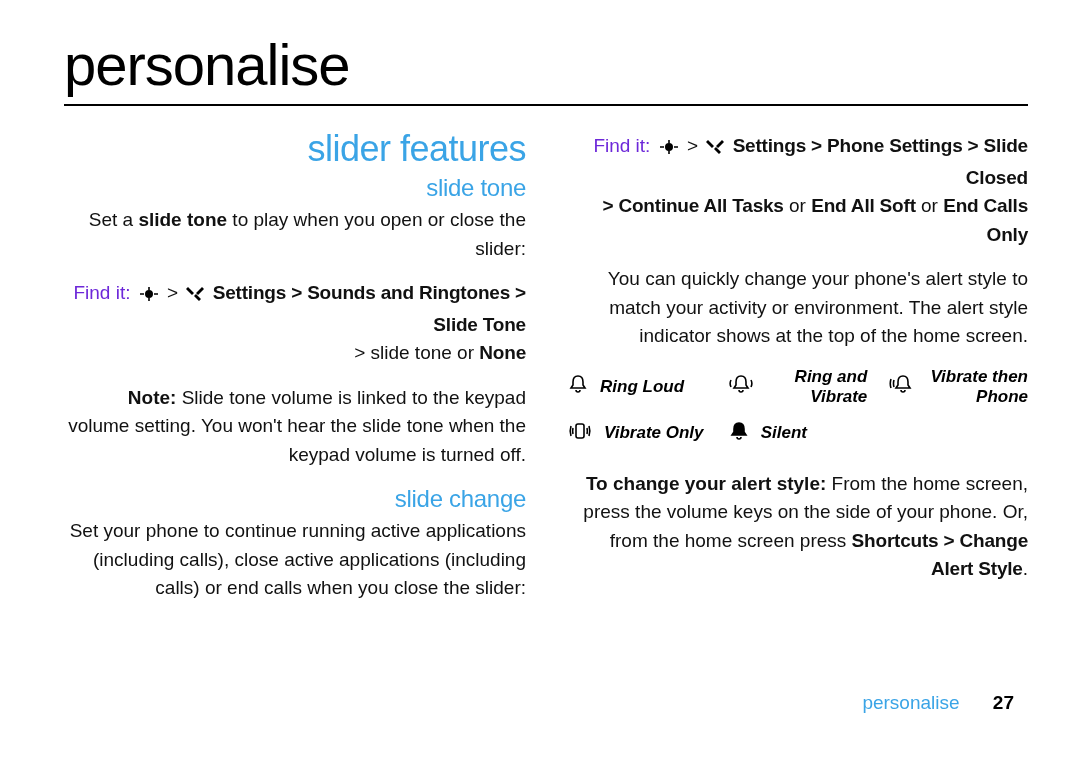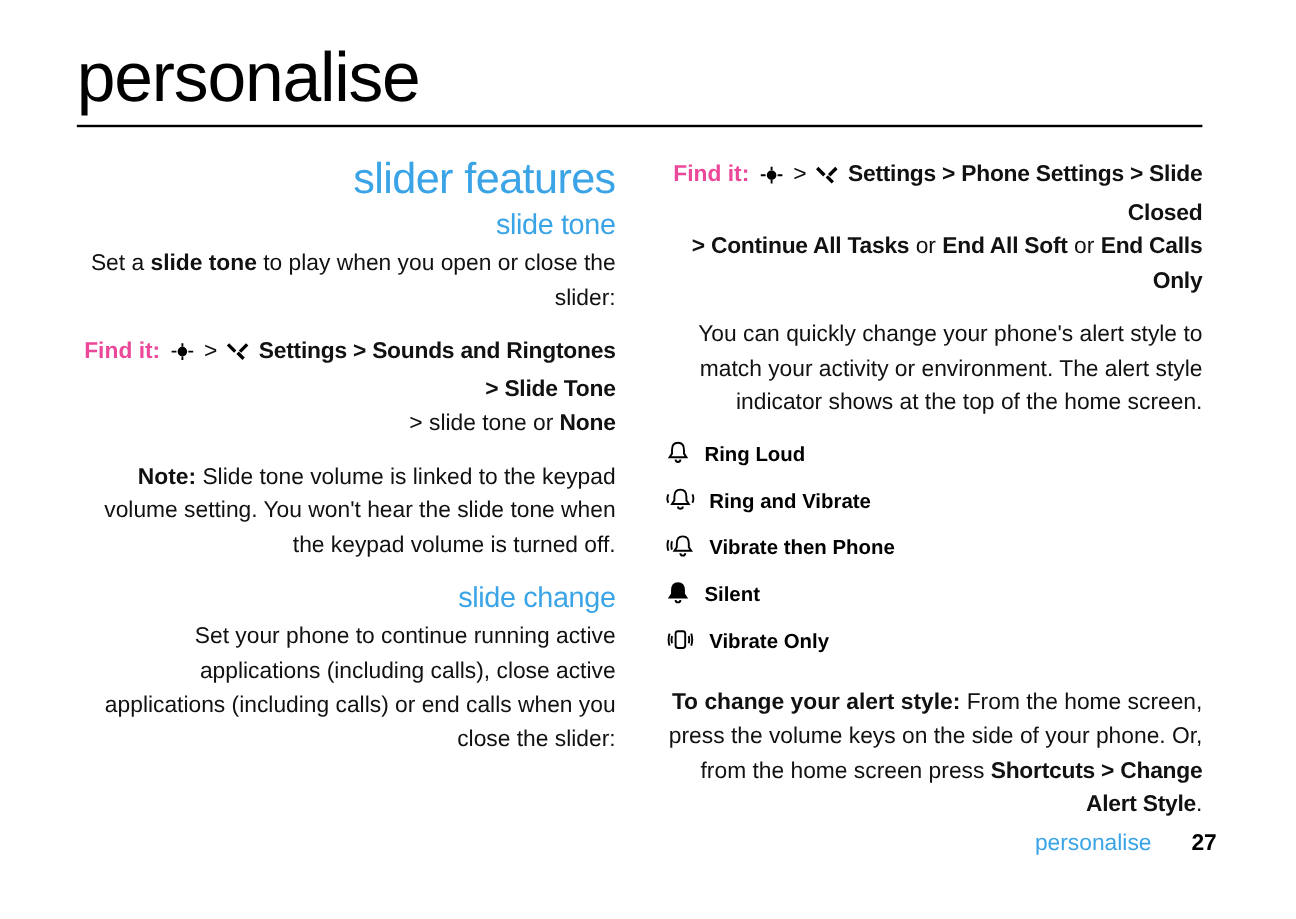--- a/index.html
+++ b/index.html
@@ -11,21 +11,21 @@
     background: #ffffff;
     font-family: "Helvetica Neue", Helvetica, Arial, sans-serif;
     color: #000;
     -webkit-font-smoothing: antialiased;
   }
   .page {
     position: relative;
     width: 1080px;
     height: 766px;
     box-sizing: border-box;
-    padding: 28px 78px 30px 64px;
+    padding: 28px 52px 30px 64px;
   }
   .title {
     font-size: 58px;
     font-weight: 400;
     letter-spacing: -1px;
     margin: 8px 0 4px 0;
     line-height: 1;
   }
   .hr {
     border: none;
@@ -63,35 +63,36 @@
     color: #111;
   }
   .bold { font-weight: 600; }
   .condensed {
     font-family: "Arial Narrow", "Helvetica Neue Condensed", Arial, sans-serif;
     font-stretch: condensed;
     font-weight: 600;
     letter-spacing: -0.2px;
   }
   .findit-label {
-    color: #ec4899;
-    font-weight: 700;
+    color: #6d28d9;
+    font-weight: 400;
     font-size: 19px;
   }
   .icon {
     display: inline-block;
     vertical-align: -3px;
     margin: 0 2px;
   }
   .alert-grid {
     display: grid;
-    grid-template-columns: 1fr;
+    grid-template-columns: 1fr 1fr 1fr;
     column-gap: 20px;
     row-gap: 14px;
     margin: 8px 0 24px 0;
+    font-style: italic;
   }
   .alert-item {
     display: flex;
     align-items: center;
     gap: 10px;
     font-size: 17px;
   }
   .alert-item .lbl {
     font-family: "Arial Narrow", "Helvetica Neue Condensed", Arial, sans-serif;
     font-stretch: condensed;
@@ -220,39 +221,39 @@
                 <g fill="none" stroke="#000" stroke-width="1.6">
                   <path d="M14 2c3 0 5 2 5 6v3l2 3H7l2-3V8c0-4 2-6 5-6zM12 16a2 2 0 004 0"></path>
                   <path d="M2 5c-1 3-1 6 0 9M5 6c-.6 2-.6 5 0 7"></path>
                 </g>
               </svg>
           </span>
           <span class="lbl">Vibrate then Phone</span>
         </div>
         <div class="alert-item">
           <span class="icon">
+            <svg width="24" height="20" viewBox="0 0 24 20">
+                <g fill="none" stroke="#000" stroke-width="1.6">
+                  <rect x="8" y="3" width="8" height="14" rx="2"></rect>
+                  <path d="M3 5c-1 3-1 7 0 10M21 5c1 3 1 7 0 10M5 7c-.5 2-.5 4 0 6M19 7c.5 2 .5 4 0 6"></path>
+                </g>
+              </svg>
+          </span>
+          <span class="lbl">Vibrate Only</span>
+        </div>
+        <div class="alert-item">
+          <span class="icon">
             <svg width="20" height="20" viewBox="0 0 20 20">
                 <g fill="none" stroke="#000" stroke-width="1.6">
                   <path d="M10 2c3 0 5 2 5 6v3l2 3H3l2-3V8c0-4 2-6 5-6z" fill="#000"></path>
                   <path d="M8 16a2 2 0 004 0" stroke="#000"></path>
                 </g>
               </svg>
           </span>
           <span class="lbl">Silent</span>
-        </div>
-        <div class="alert-item">
-          <span class="icon">
-            <svg width="24" height="20" viewBox="0 0 24 20">
-                <g fill="none" stroke="#000" stroke-width="1.6">
-                  <rect x="8" y="3" width="8" height="14" rx="2"></rect>
-                  <path d="M3 5c-1 3-1 7 0 10M21 5c1 3 1 7 0 10M5 7c-.5 2-.5 4 0 6M19 7c.5 2 .5 4 0 6"></path>
-                </g>
-              </svg>
-          </span>
-          <span class="lbl">Vibrate Only</span>
         </div>
       </div>
 
       <p>
         <span class="bold">To change your alert style:</span><span> From the home screen, press the volume keys on the side of your phone. Or, from the home screen press </span><span class="condensed">Shortcuts &gt; Change Alert Style</span><span>.</span>
       </p>
 
     </div>
   </div>
 

